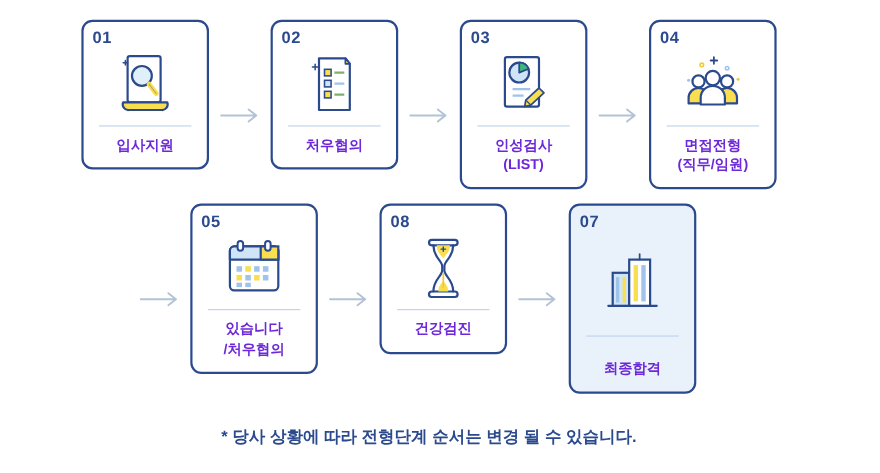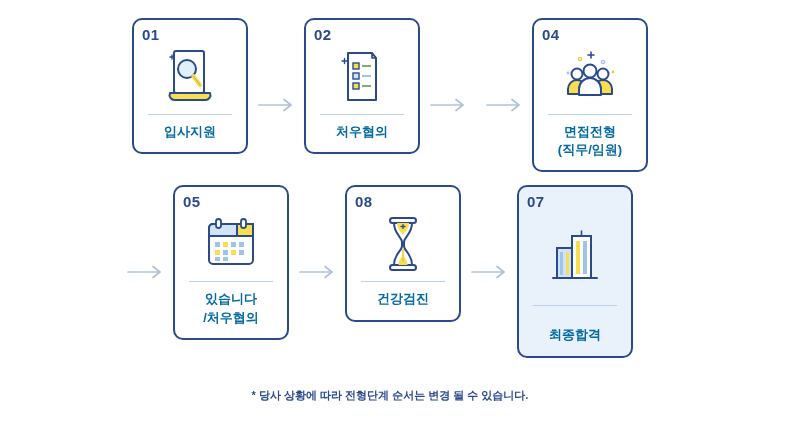--- a/index.html
+++ b/index.html
@@ -24,33 +24,33 @@
   .card.highlight { background: #e9f2fb; gap: 12px; }
   .num {
     align-self: flex-start;
     font-size: 15px; font-weight: bold; color: #2b4a8e;
     letter-spacing: 0.5px;
   }
   .icon { width: 64px; height: 66px; margin: 1px 0 4px; }
   .icon svg { width: 100%; height: 100%; display: block; }
   .divider { width: 84px; border-top: 1px solid #bcd2ea; margin-bottom: 8px; }
   .label {
-    font-size: 13px; font-weight: bold; color: #0369a1;
+    font-size: 13px; font-weight: bold; color: #6d28d9;
     text-align: center; line-height: 1.4;
   }
   .label span { display: block; }
   .arrow-cell {
     width: 56px; margin-top: 80px;
     display: flex; justify-content: center; align-items: center;
     flex: 0 0 auto;
   }
   .note {
     margin-top: 30px;
     text-align: center;
-    font-size: 11px; font-weight: bold; color: #2b4a8e;
+    font-size: 15px; font-weight: bold; color: #2b4a8e;
   }
 </style>
 </head>
 <body>
 
 <div class="flow">
 
   <div class="row row1">
 
     <div class="card">
@@ -99,20 +99,39 @@
           <span></span>
       </div>
     </div>
 
     <div class="arrow-cell">
       <svg width="38" height="14" viewBox="0 0 38 14">
         <path d="M2 7 H34 M27 1.5 L34 7 L27 12.5" stroke="#b3c3d6" stroke-width="1.7" fill="none" stroke-linecap="round" stroke-linejoin="round"></path>
       </svg>
     </div>
 
+    <div class="card">
+      <div class="num">03</div>
+      <div class="icon">
+        <svg viewBox="0 0 64 64">
+          <rect x="15" y="7" width="31" height="45" rx="2" fill="#ffffff" stroke="#2b4a8e" stroke-width="2"></rect>
+          <circle cx="28" cy="21" r="9" fill="#cfe4f7" stroke="#2b4a8e" stroke-width="2"></circle>
+          <path d="M28 21 L28 12 A9 9 0 0 1 36.6 17.5 Z" fill="#3cb878" stroke="#2b4a8e" stroke-width="1.6" stroke-linejoin="round"></path>
+          <line x1="22" y1="36" x2="38" y2="36" stroke="#9fc3ea" stroke-width="2"></line>
+          <line x1="22" y1="42" x2="32" y2="42" stroke="#9fc3ea" stroke-width="2"></line>
+          <path d="M34 46 L46 35 L50.5 39.5 L38.5 50.5 L33 52 Z" fill="#f9df4f" stroke="#2b4a8e" stroke-width="1.6" stroke-linejoin="round"></path>
+          <path d="M34 46 L38.5 50.5" stroke="#2b4a8e" stroke-width="1.2"></path>
+        </svg>
+      </div>
+      <div class="divider"></div>
+      <div class="label">
+        <span>인성검사</span>
+          <span>(LIST)</span>
+      </div>
+    </div>
 
     <div class="arrow-cell">
       <svg width="38" height="14" viewBox="0 0 38 14">
         <path d="M2 7 H34 M27 1.5 L34 7 L27 12.5" stroke="#b3c3d6" stroke-width="1.7" fill="none" stroke-linecap="round" stroke-linejoin="round"></path>
       </svg>
     </div>
 
     <div class="card">
       <div class="num">04</div>
       <div class="icon">

